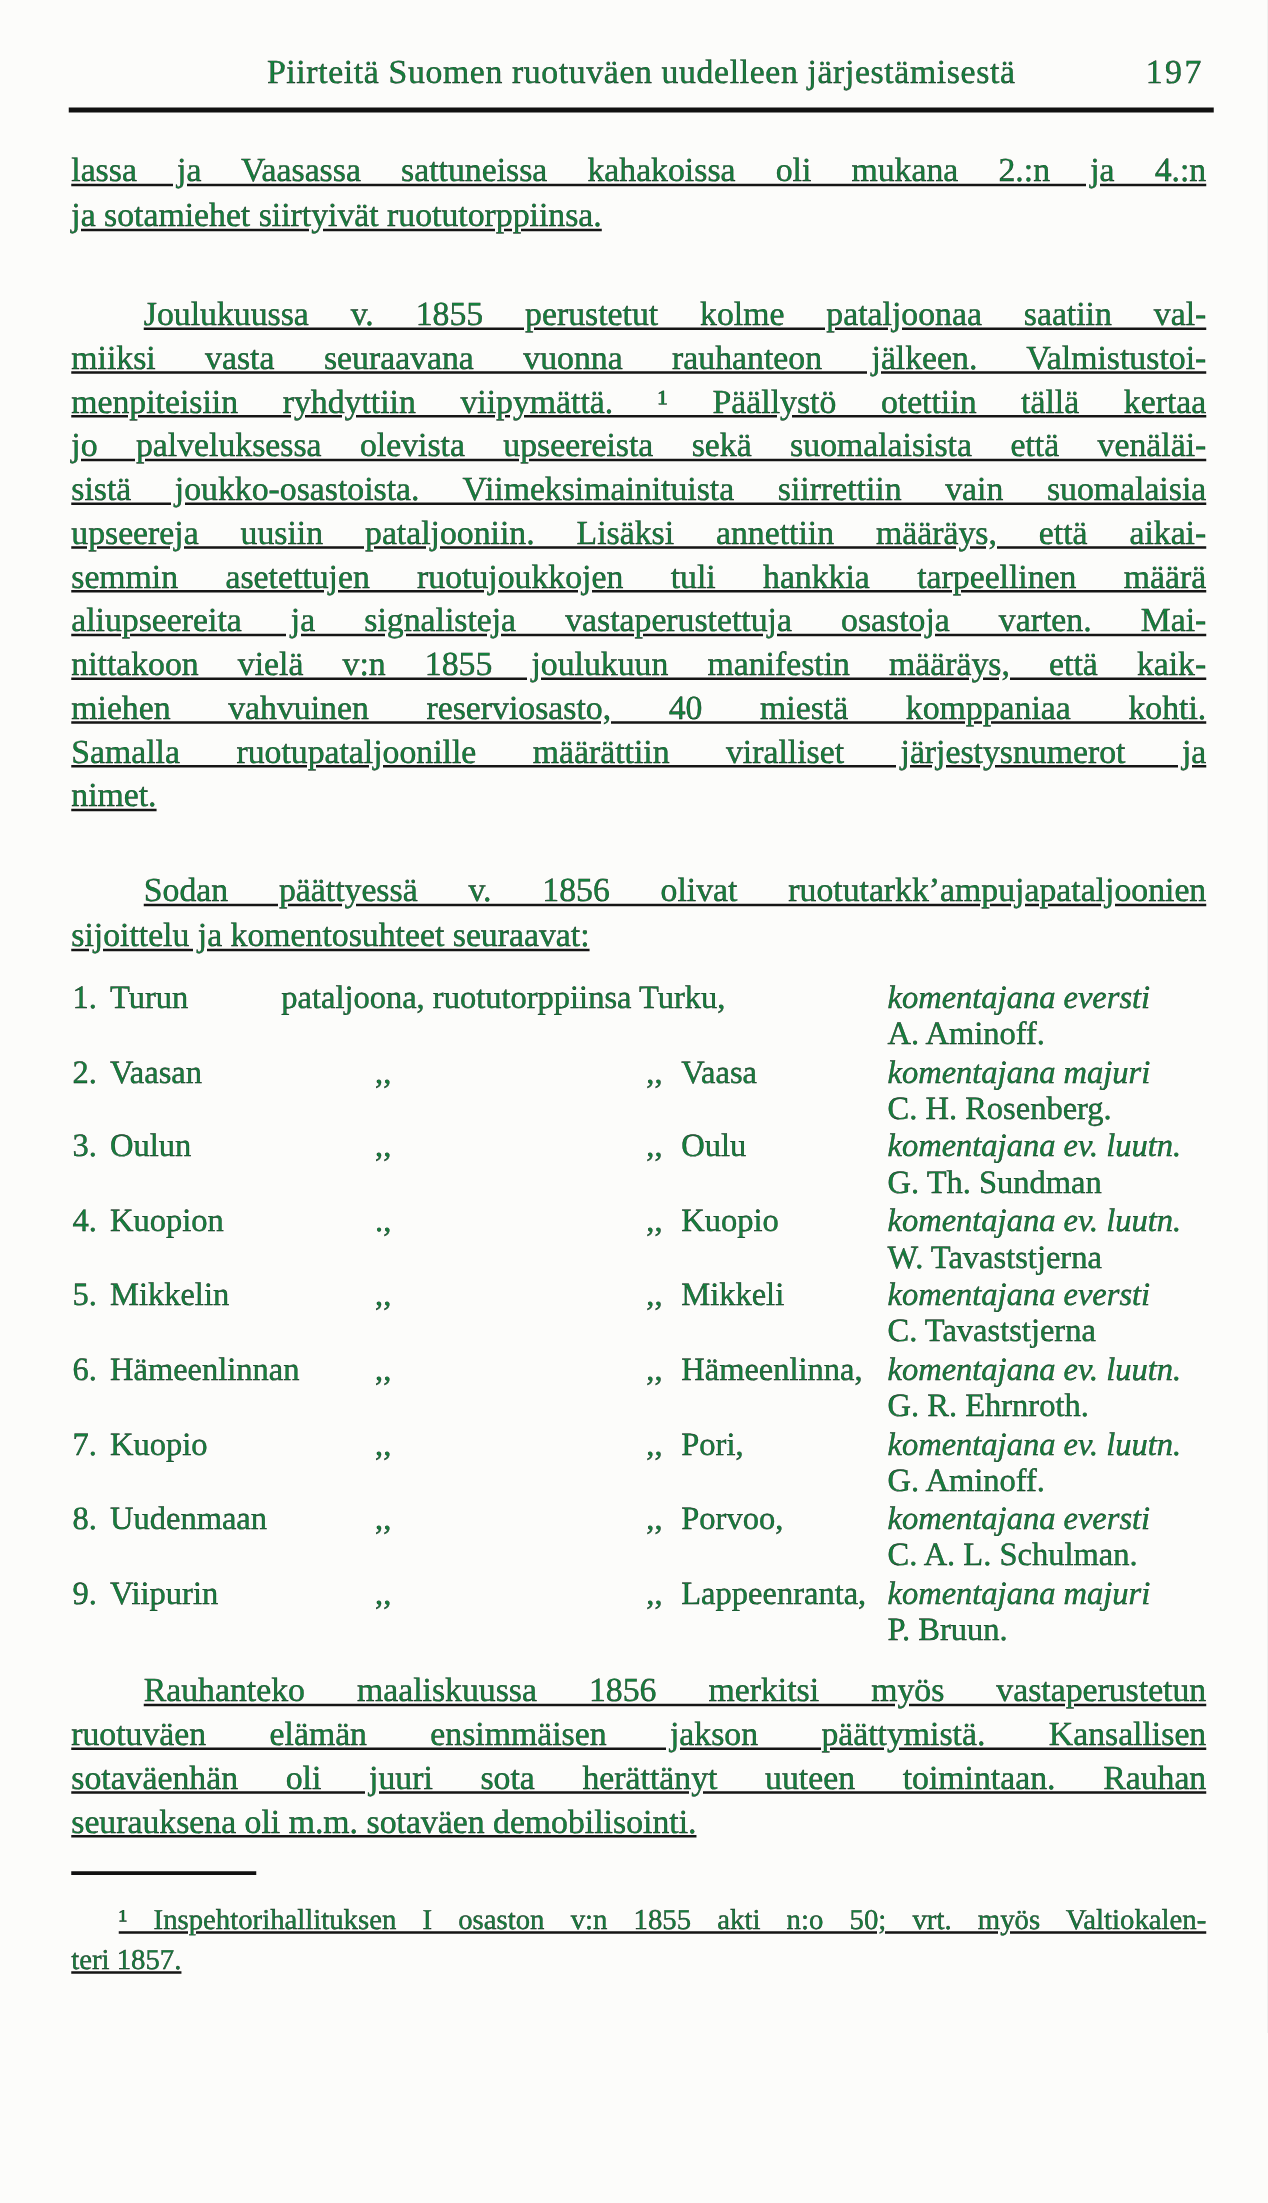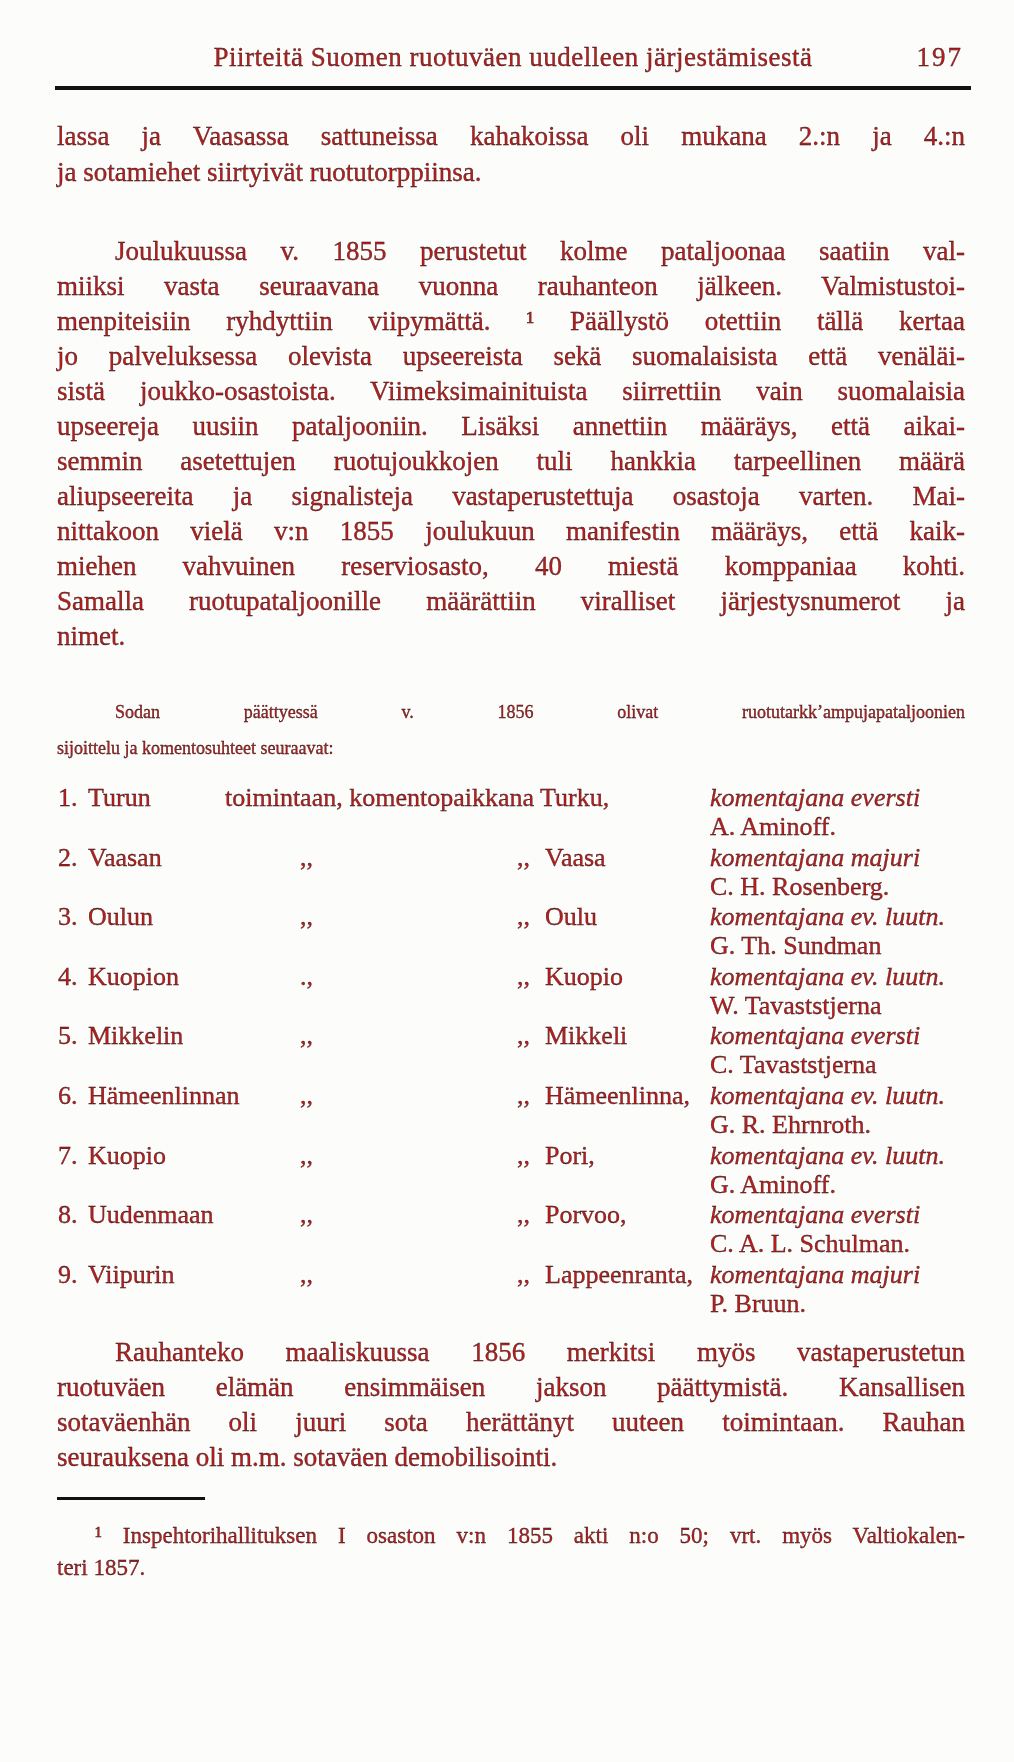--- a/index.html
+++ b/index.html
@@ -1,35 +1,35 @@
 <!DOCTYPE html>
 <html><head>
 <meta charset="utf-8">
 <style>
   html,body{margin:0;padding:0;background:#e8e8e6;}
   .page{
     position:relative;
     width:1014px;height:1762px;
     margin:0 auto;
     background:#fcfcfa;
-    color:#b91c1c;
+    color:#15803d;
     font-family:"Liberation Serif","DejaVu Serif",serif;
     -webkit-text-stroke:0.3px #151515;
     overflow:hidden;
   }
   .header{position:absolute;top:42px;left:57px;width:912px;height:36px;font-size:27px;}
   .title{display:block;text-align:center;letter-spacing:0.5px;}
   .pagenum{position:absolute;right:6px;top:0;letter-spacing:2px;}
   .rule{position:absolute;top:86px;left:55px;width:916px;height:4px;background:#111;}
   .para{position:absolute;left:57px;width:908px;}
   #p1{top:118px;font-size:27px;line-height:36px;}
   #p2{top:234px;font-size:27px;line-height:35px;}
-  #p3{top:694px;font-size:18px;line-height:36px;}
+  #p3{top:694px;font-size:27px;line-height:36px;}
   #p4{top:1335px;font-size:27px;line-height:35px;}
-  .ln{white-space:normal;}
+  .ln{white-space:normal;text-decoration:underline;}
   .ln.j{text-align:justify;text-align-last:justify;}
   .ln.ind{padding-left:58px;}
   .btable{position:absolute;left:57px;top:783px;width:908px;font-size:26px;}
   .brow{position:relative;height:59.6px;}
   .brow span{position:absolute;top:0;line-height:29px;white-space:nowrap;}
   .c-num{left:1px;}
   .c-name{left:31px;}
   .c-mid{left:168px;}
   .c-d1{left:243px;}
   .c-d2{left:460px;}
@@ -72,21 +72,21 @@
 
   <div class="para" id="p3">
     <div class="ln j ind">Sodan päättyessä v. 1856 olivat ruotutarkk’ampujapataljoonien</div>
     <div class="ln">sijoittelu ja komentosuhteet seuraavat:</div>
   </div>
 
   <div class="btable">
     <div class="brow">
       <span class="c-num">1.</span>
       <span class="c-name">Turun</span>
-      <span class="c-mid">toimintaan, komentopaikkana Turku,</span>
+      <span class="c-mid">pataljoona, ruotutorppiinsa Turku,</span>
       <span class="c-cmd">komentajana eversti</span>
       <span class="c-cmd2">A.  Aminoff.</span>
     </div>
     <div class="brow">
       <span class="c-num">2.</span>
       <span class="c-name">Vaasan</span>
       <span class="c-d1">,,</span>
       <span class="c-d2">,,</span>
       <span class="c-place">Vaasa</span>
       <span class="c-cmd">komentajana majuri</span>

